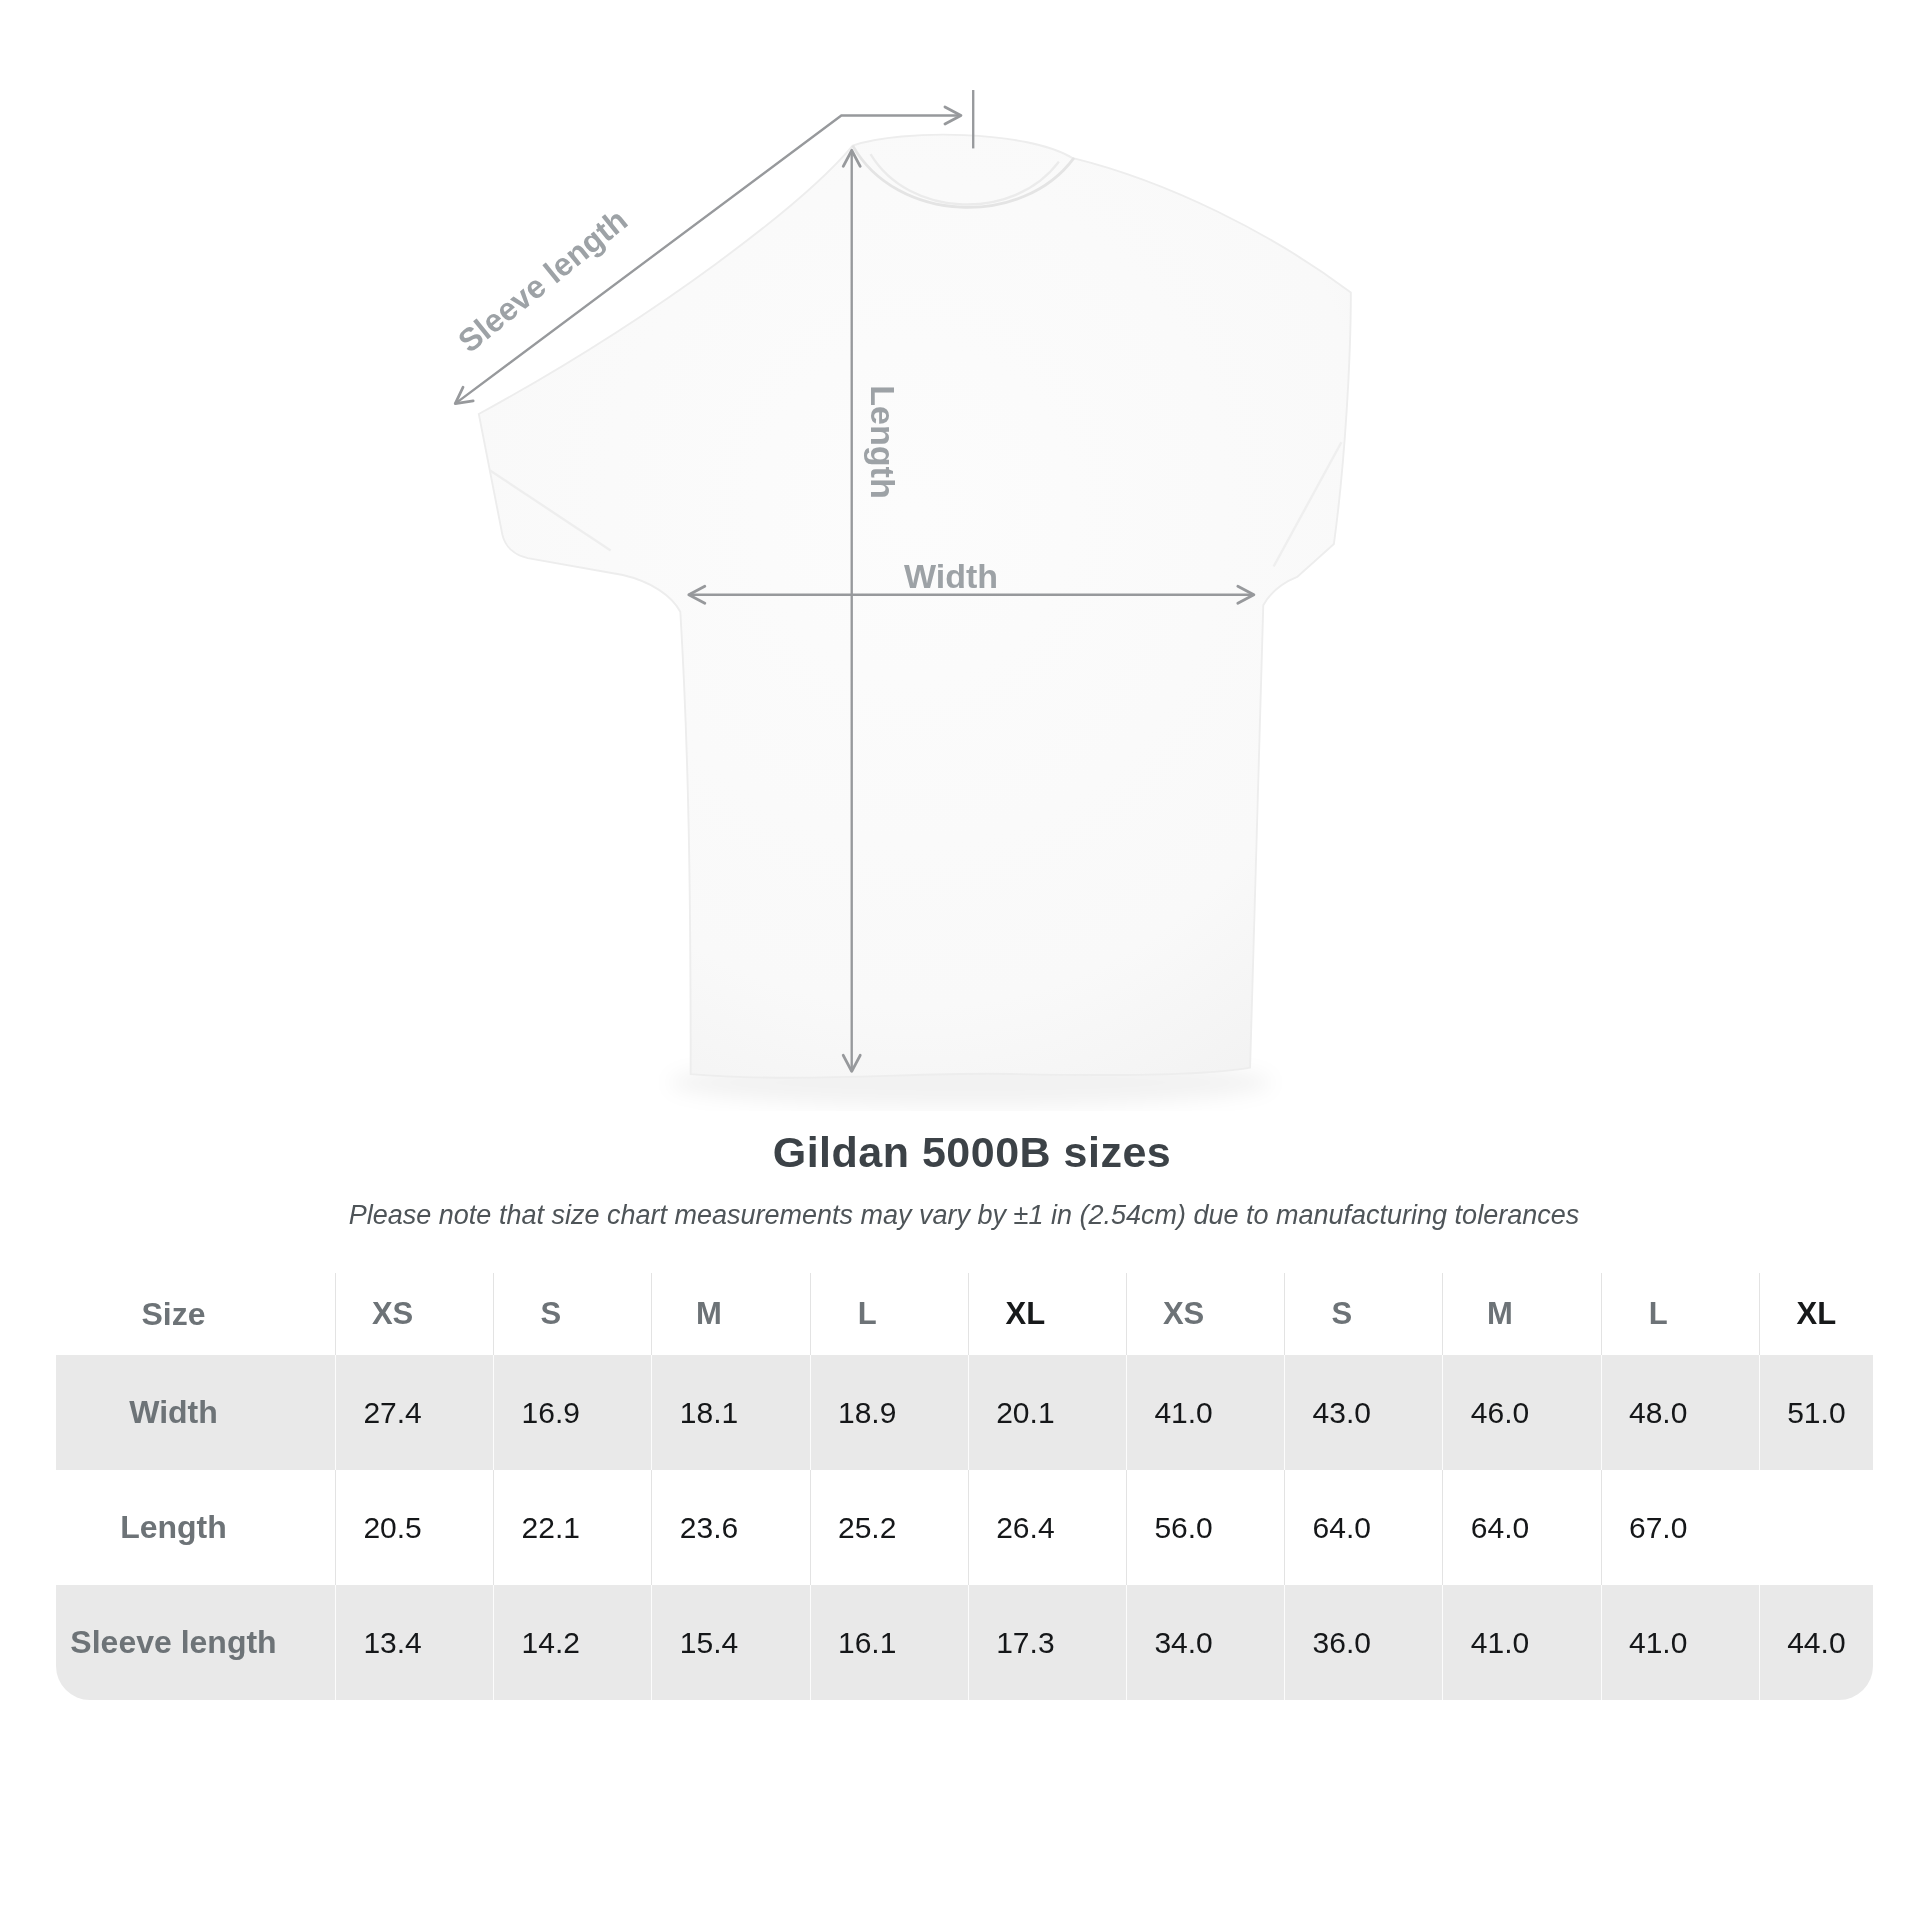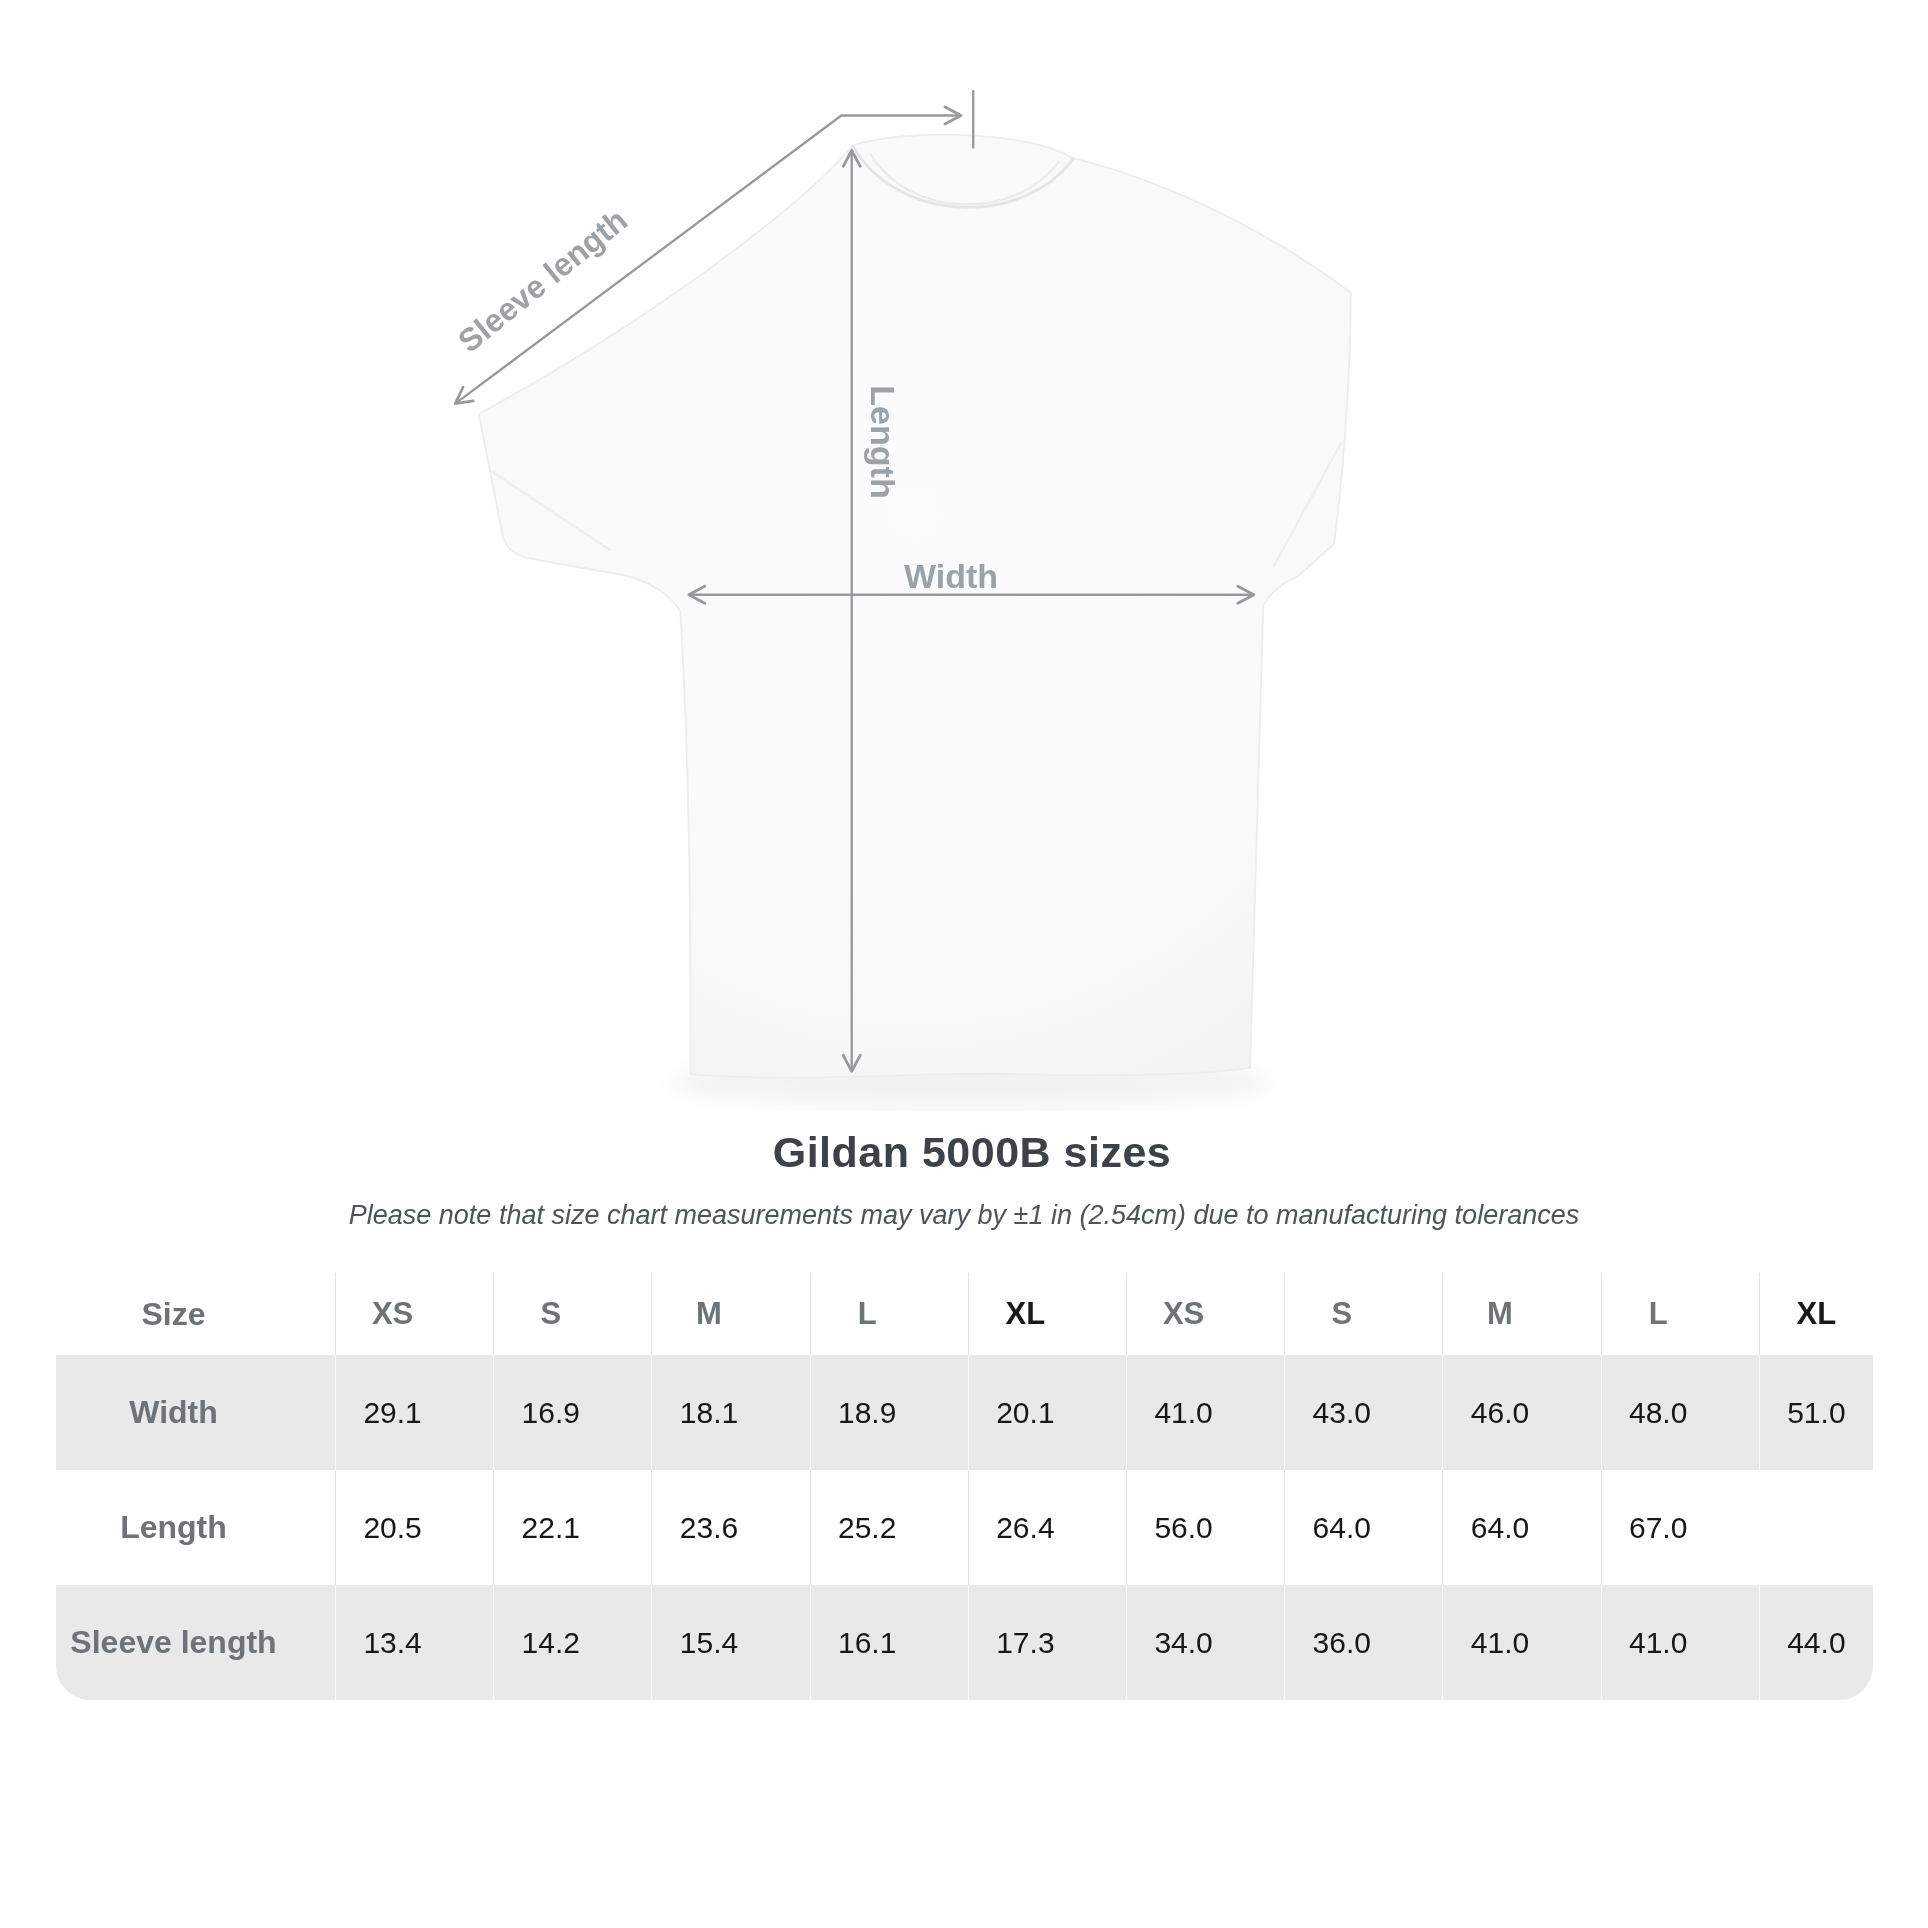--- a/index.html
+++ b/index.html
@@ -119,21 +119,21 @@
       <div class="cell col xl">XL</div>
       <div class="cell col">XS</div>
       <div class="cell col">S</div>
       <div class="cell col">M</div>
       <div class="cell col">L</div>
       <div class="cell col xl">XL</div>
     </div>
 
     <div class="t-row r-data r-gray">
       <div class="cell head">Width</div>
-      <div class="cell val">29.1</div>
+      <div class="cell val">27.4</div>
       <div class="cell val">16.9</div>
       <div class="cell val">18.1</div>
       <div class="cell val">18.9</div>
       <div class="cell val">20.1</div>
       <div class="cell val">41.0</div>
       <div class="cell val">43.0</div>
       <div class="cell val">46.0</div>
       <div class="cell val">48.0</div>
       <div class="cell val">51.0</div>
     </div>

